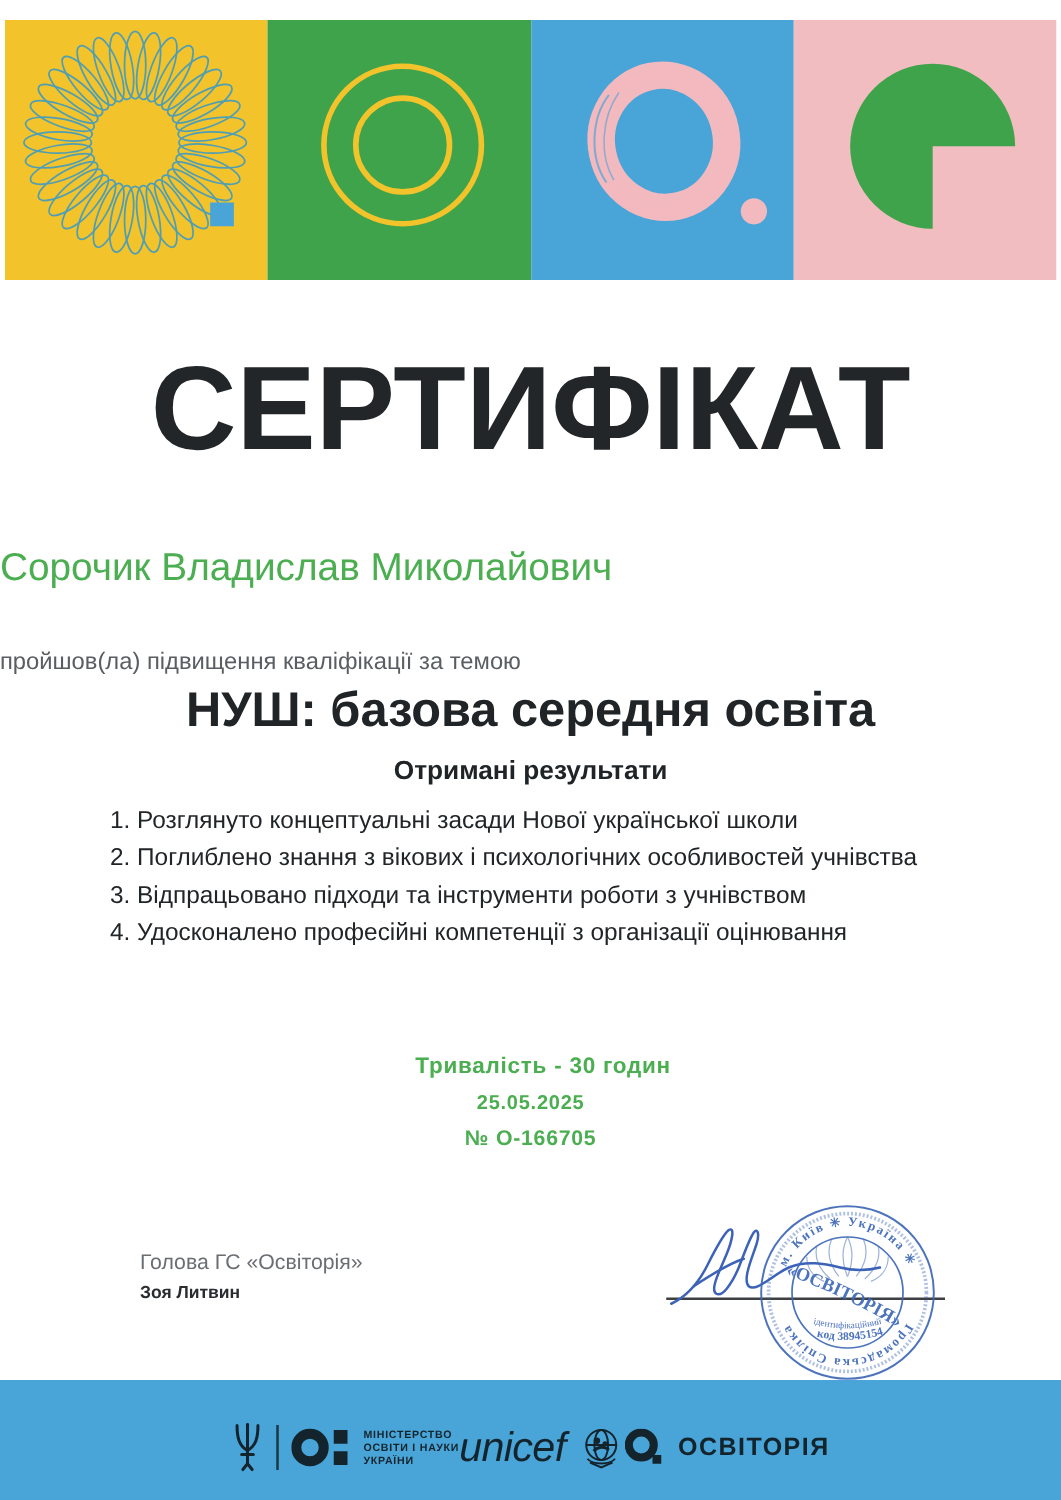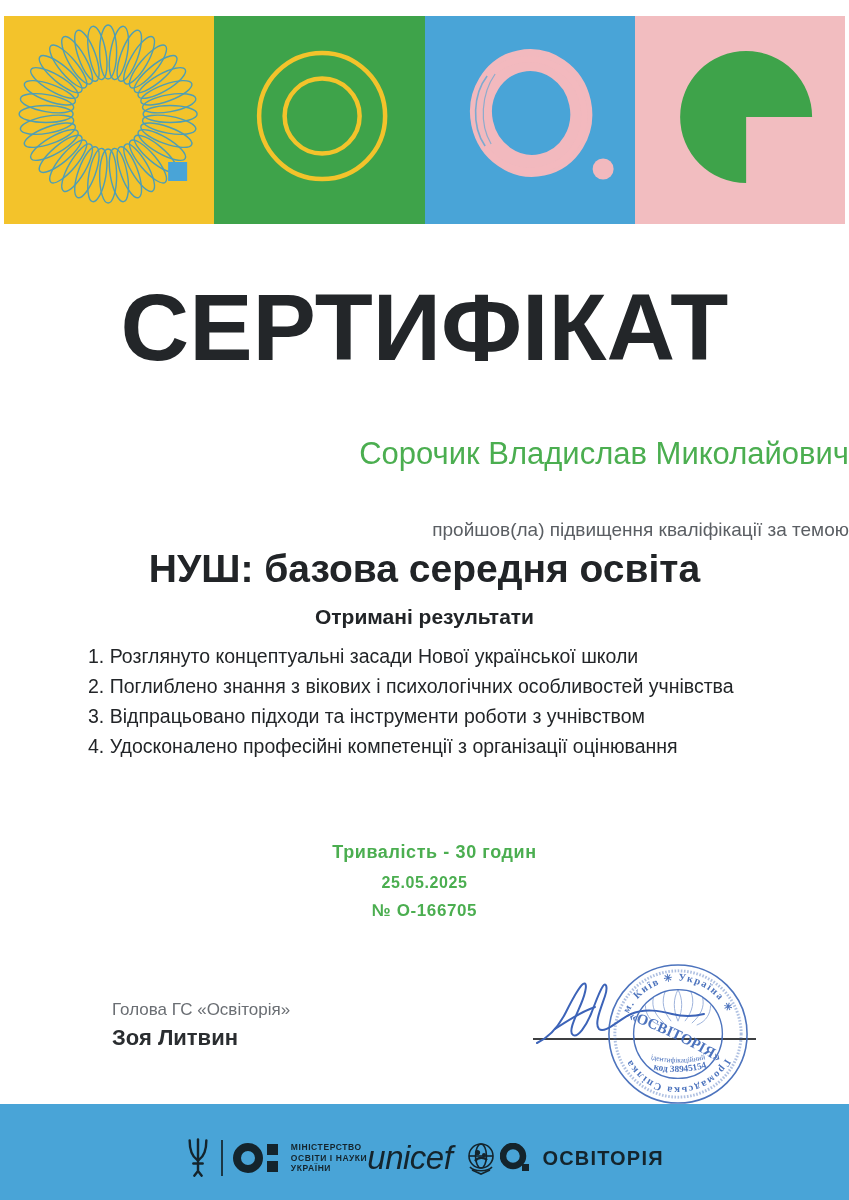--- a/index.html
+++ b/index.html
@@ -11,36 +11,36 @@
   .band{position:absolute;left:4px;top:4px;width:841px;height:208px;display:flex;}
   .band .cell{width:25%;height:100%;position:relative;}
   .cell svg{position:absolute;inset:0;width:100%;height:100%;}
   .cell-1{background:#F3C32B;}
   .cell-2{background:#3EA34A;}
   .cell-3{background:#49A4D7;}
   .cell-4{background:#F2BDC0;}
   
   .title{position:absolute;left:0;right:0;top:268px;text-align:center;
          font-size:95px;font-weight:700;letter-spacing:0px;color:#232629;line-height:1;}
-  .recipient{position:absolute;left:0;right:0;top:424px;text-align:right;
-         font-size:31px;font-weight:500;color:#4BAE50;padding-left:20px;}
-  .subtitle{position:absolute;left:0;right:0;top:507px;text-align:right;
+  .recipient{position:absolute;left:0;right:0;top:424px;text-align:left;
+         font-size:31px;font-weight:500;color:#4BAE50;}
+  .subtitle{position:absolute;left:0;right:0;top:507px;text-align:left;
          font-size:19px;color:#5A5E63;}
   .course{position:absolute;left:0;right:0;top:535px;text-align:center;
          font-size:39px;font-weight:700;color:#212427;}
   .results-heading{position:absolute;left:0;right:0;top:593px;text-align:center;
          font-size:21px;font-weight:700;color:#212427;}
   .results-list{position:absolute;left:88px;top:629px;width:660px;
          font-size:19.5px;line-height:30px;color:#222528;font-weight:500;}
   .green-block{position:absolute;left:0;right:0;text-align:center;color:#4BAE50;font-weight:700;letter-spacing:.6px;}
   .duration{top:830px;font-size:18px;padding-left:20px;}
   .date{top:862px;font-size:16px;}
   .number{top:889px;font-size:17px;}
   .signer-role{position:absolute;left:112px;top:988px;font-size:17px;color:#6A6E73;}
-  .signer-name{position:absolute;left:112px;top:1013px;font-size:22px;font-weight:700;color:#2A2D30;}
+  .signer-name{position:absolute;left:112px;top:1013px;font-size:14px;font-weight:700;color:#2A2D30;}
   
   .sig-line{position:absolute;left:533px;top:1026px;width:223px;height:2px;background:#3d3f41;z-index:1;}
   .signature{position:absolute;left:525px;top:955px;width:200px;height:90px;z-index:2;}
   .stamp{position:absolute;left:604px;top:948px;width:148px;height:148px;z-index:3;opacity:.92;}
   
   .footer{position:absolute;left:0;top:1092px;width:849px;height:108px;background:#49A4D7;
           display:flex;align-items:center;justify-content:center;z-index:0;}
   .logo-group{display:flex;align-items:center;gap:10px;color:#14242C;}
   .ministry-text{font-size:8.5px;font-weight:700;letter-spacing:.6px;line-height:10.5px;color:#14242C;}
   .unicef-word{font-size:33px;font-weight:500;letter-spacing:-.5px;color:#14242C;font-style:italic;}

